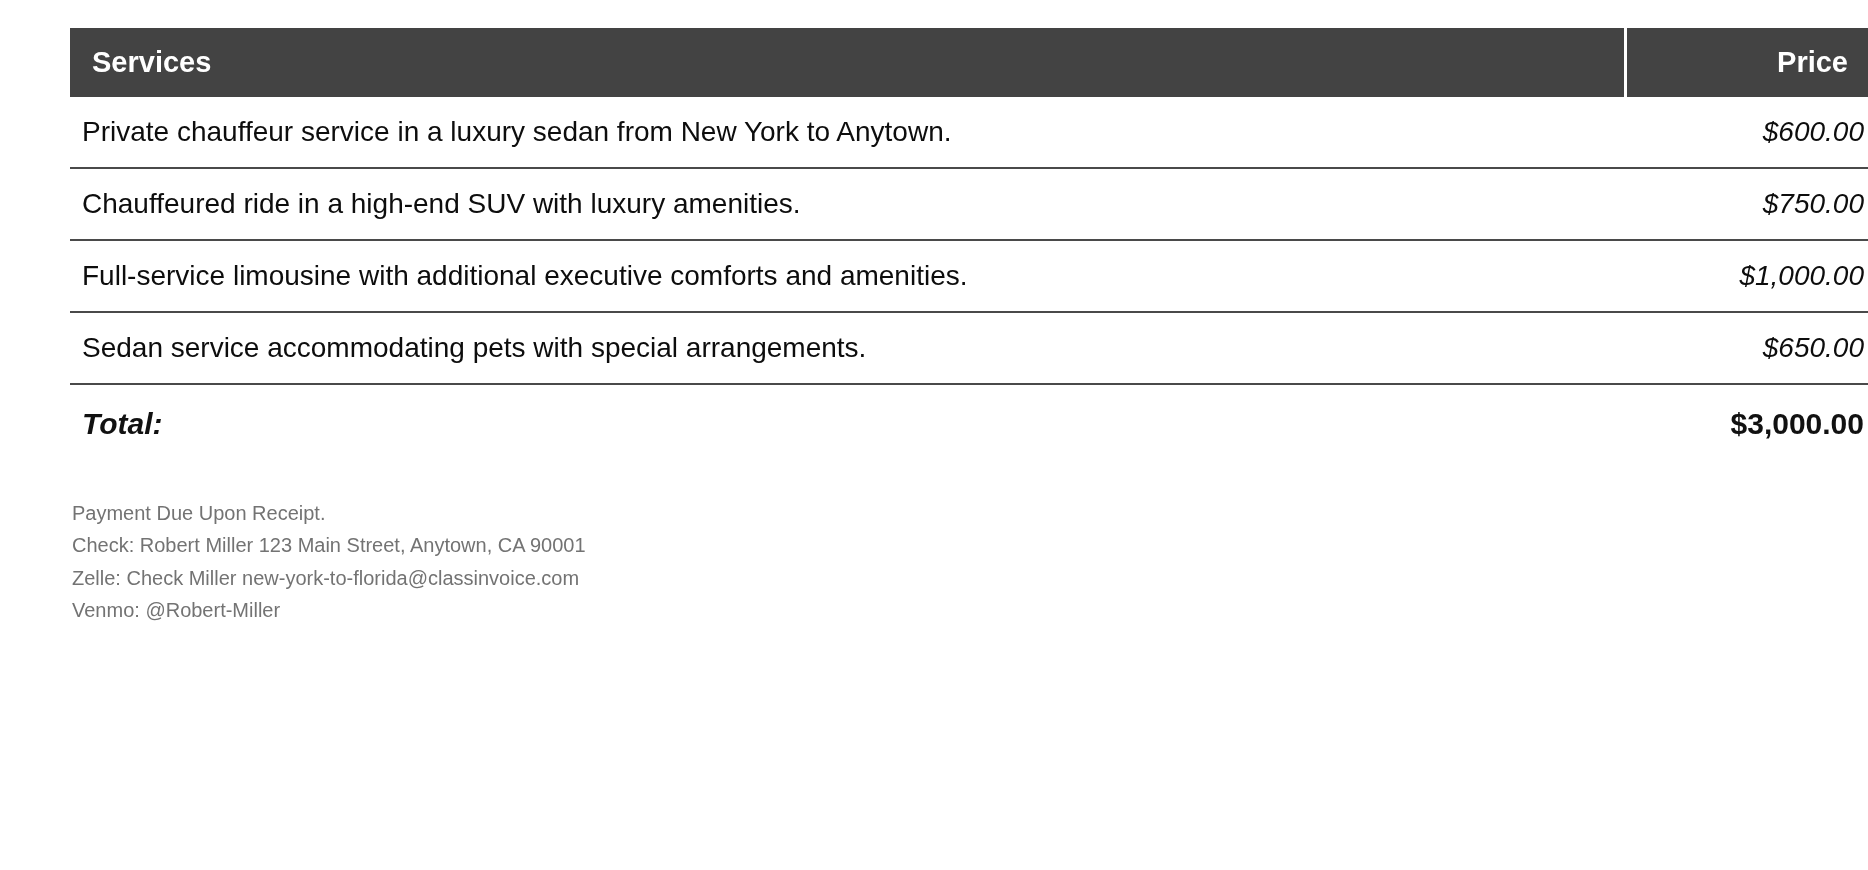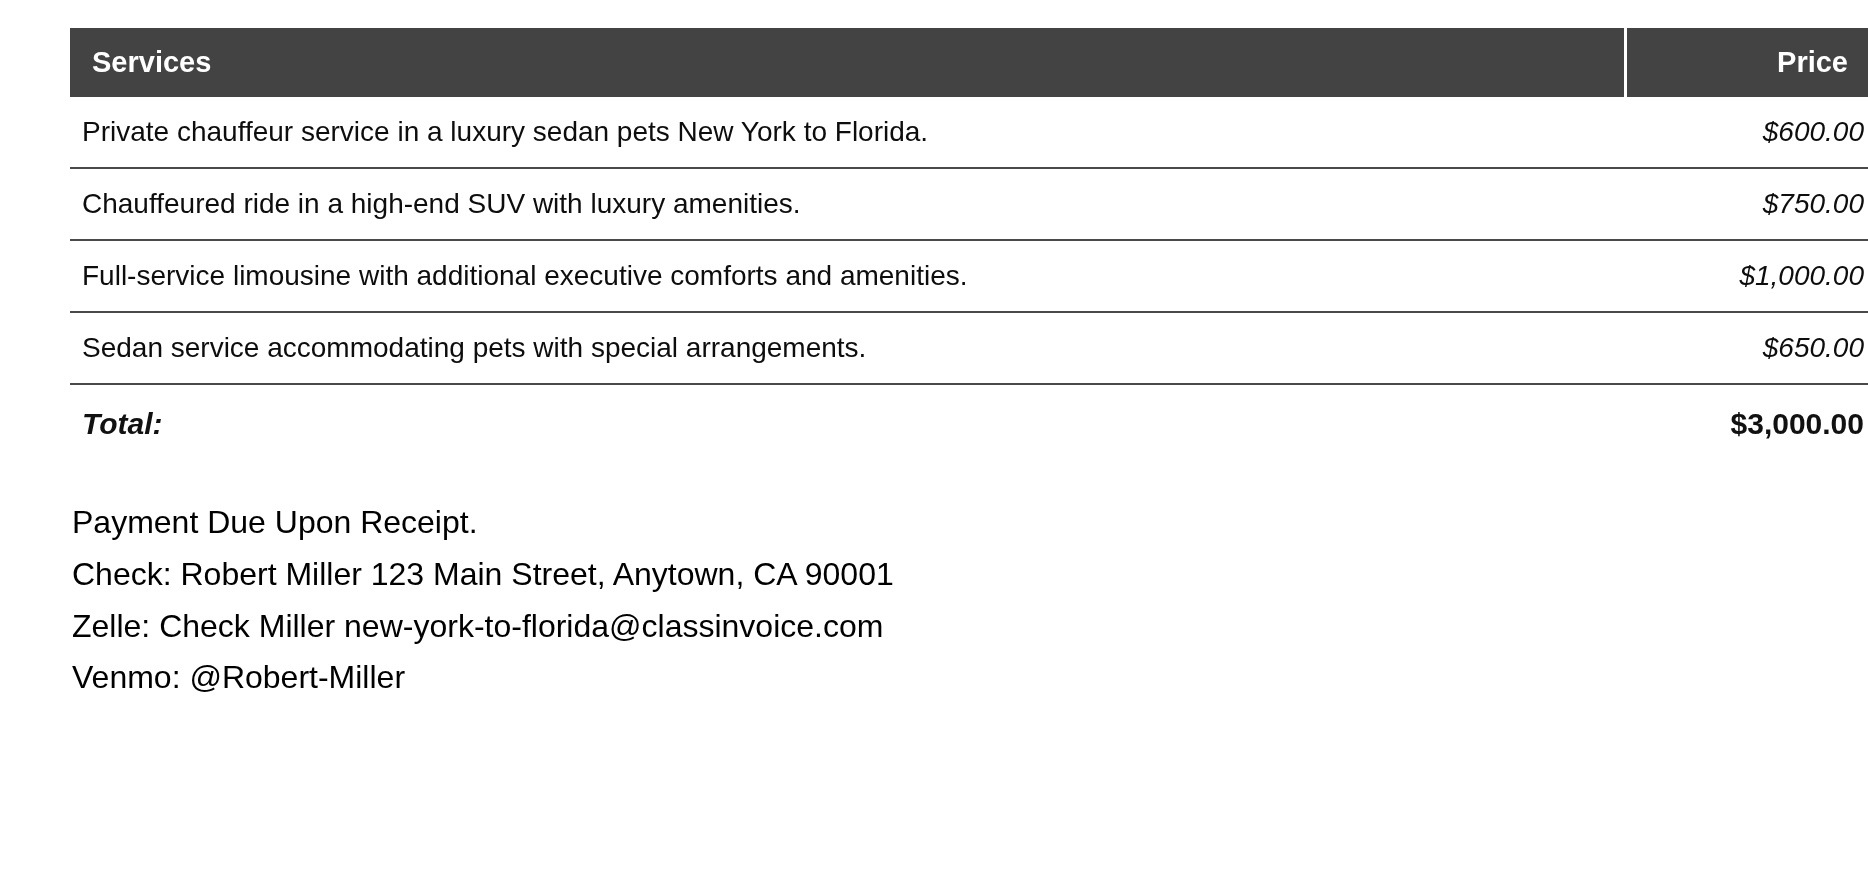--- a/index.html
+++ b/index.html
@@ -89,22 +89,22 @@
   .terms {
     margin-top: 48px;
     padding-left: 2px;
   }
   .terms-heading {
     font-size: 28px;
     color: #8d8d8d;
     margin-bottom: 12px;
   }
   .terms-line {
-    font-size: 32px;
-    color: #000000;
+    font-size: 20px;
+    color: #737373;
     line-height: 1.62;
     white-space: nowrap;
   }
 </style>
 </head>
 <body>
 
 <div class="page">
 
   <table class="invoice-table">
@@ -113,21 +113,21 @@
       <col class="c-price">
     </colgroup>
     <thead>
       <tr>
         <th class="th-desc">Services</th>
         <th class="th-price">Price</th>
       </tr>
     </thead>
     <tbody>
       <tr>
-        <td class="td-desc">Private chauffeur service in a luxury sedan pets New York to Florida.</td>
+        <td class="td-desc">Private chauffeur service in a luxury sedan from New York to Anytown.</td>
         <td class="td-price">$600.00</td>
       </tr>
       <tr>
         <td class="td-desc">Chauffeured ride in a high-end SUV with luxury amenities.</td>
         <td class="td-price">$750.00</td>
       </tr>
       <tr>
         <td class="td-desc">Full-service limousine with additional executive comforts and amenities.</td>
         <td class="td-price">$1,000.00</td>
       </tr>

